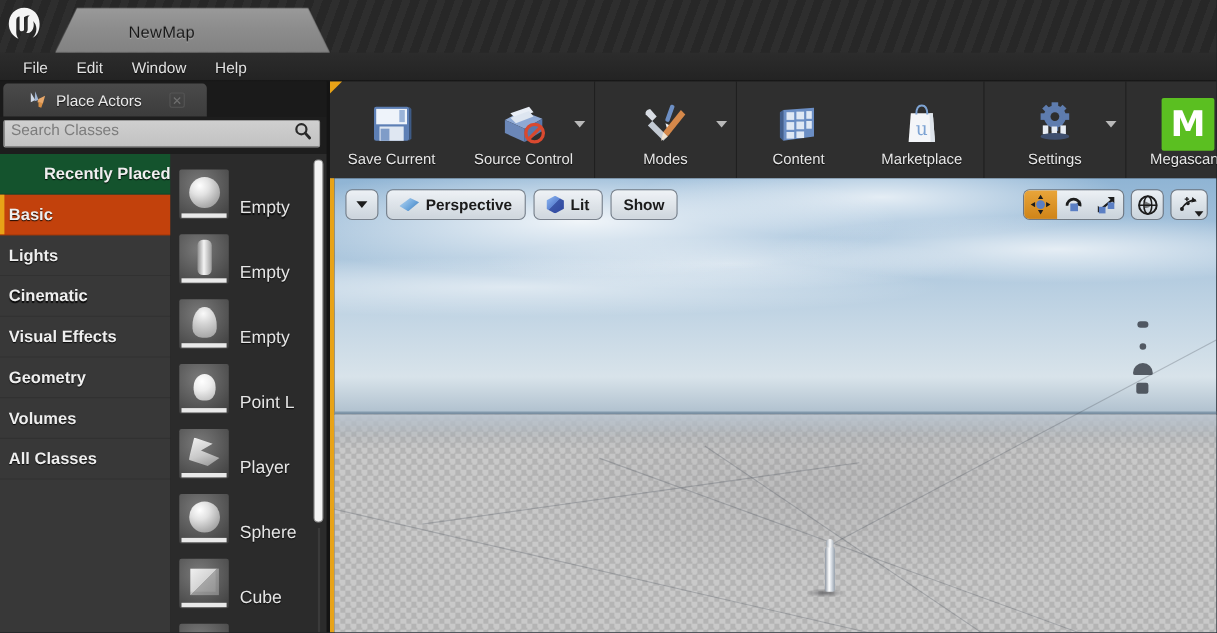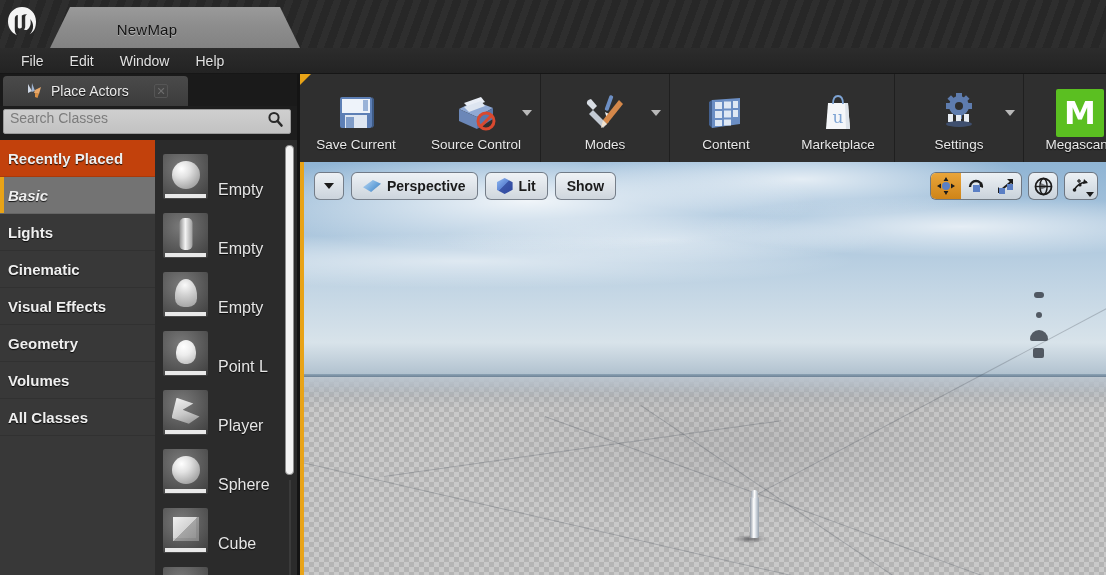--- a/index.html
+++ b/index.html
@@ -92,22 +92,22 @@
   .categories {
     position: absolute; left: 0; top: 66px; width: 155px; bottom: 0;
     background: #383838;
   }
   .cat {
     position: relative; height: 37px; display: flex; align-items: center;
     padding-left: 8px; font-size: 15px; font-weight: bold; color: #efefef;
     text-shadow: 0 1px 1px rgba(0,0,0,.85);
     border-bottom: 1px solid rgba(0,0,0,.12);
   }
-  .cat.recent { background: #c2410c; }
-  .cat.selected { background: #737373; font-style: italic; }
+  .cat.recent { background: #14532d; justify-content: flex-end; }
+  .cat.selected { background: #c2410c; }
   .cat.selected::before {
     content: ""; position: absolute; left: 0; top: 0; bottom: 0; width: 4px;
     background: #e8a317;
   }
 
   
   .actors {
     position: absolute; left: 155px; top: 66px; width: 142px; bottom: 0;
     background: #2b2b2b; overflow: hidden;
   }

